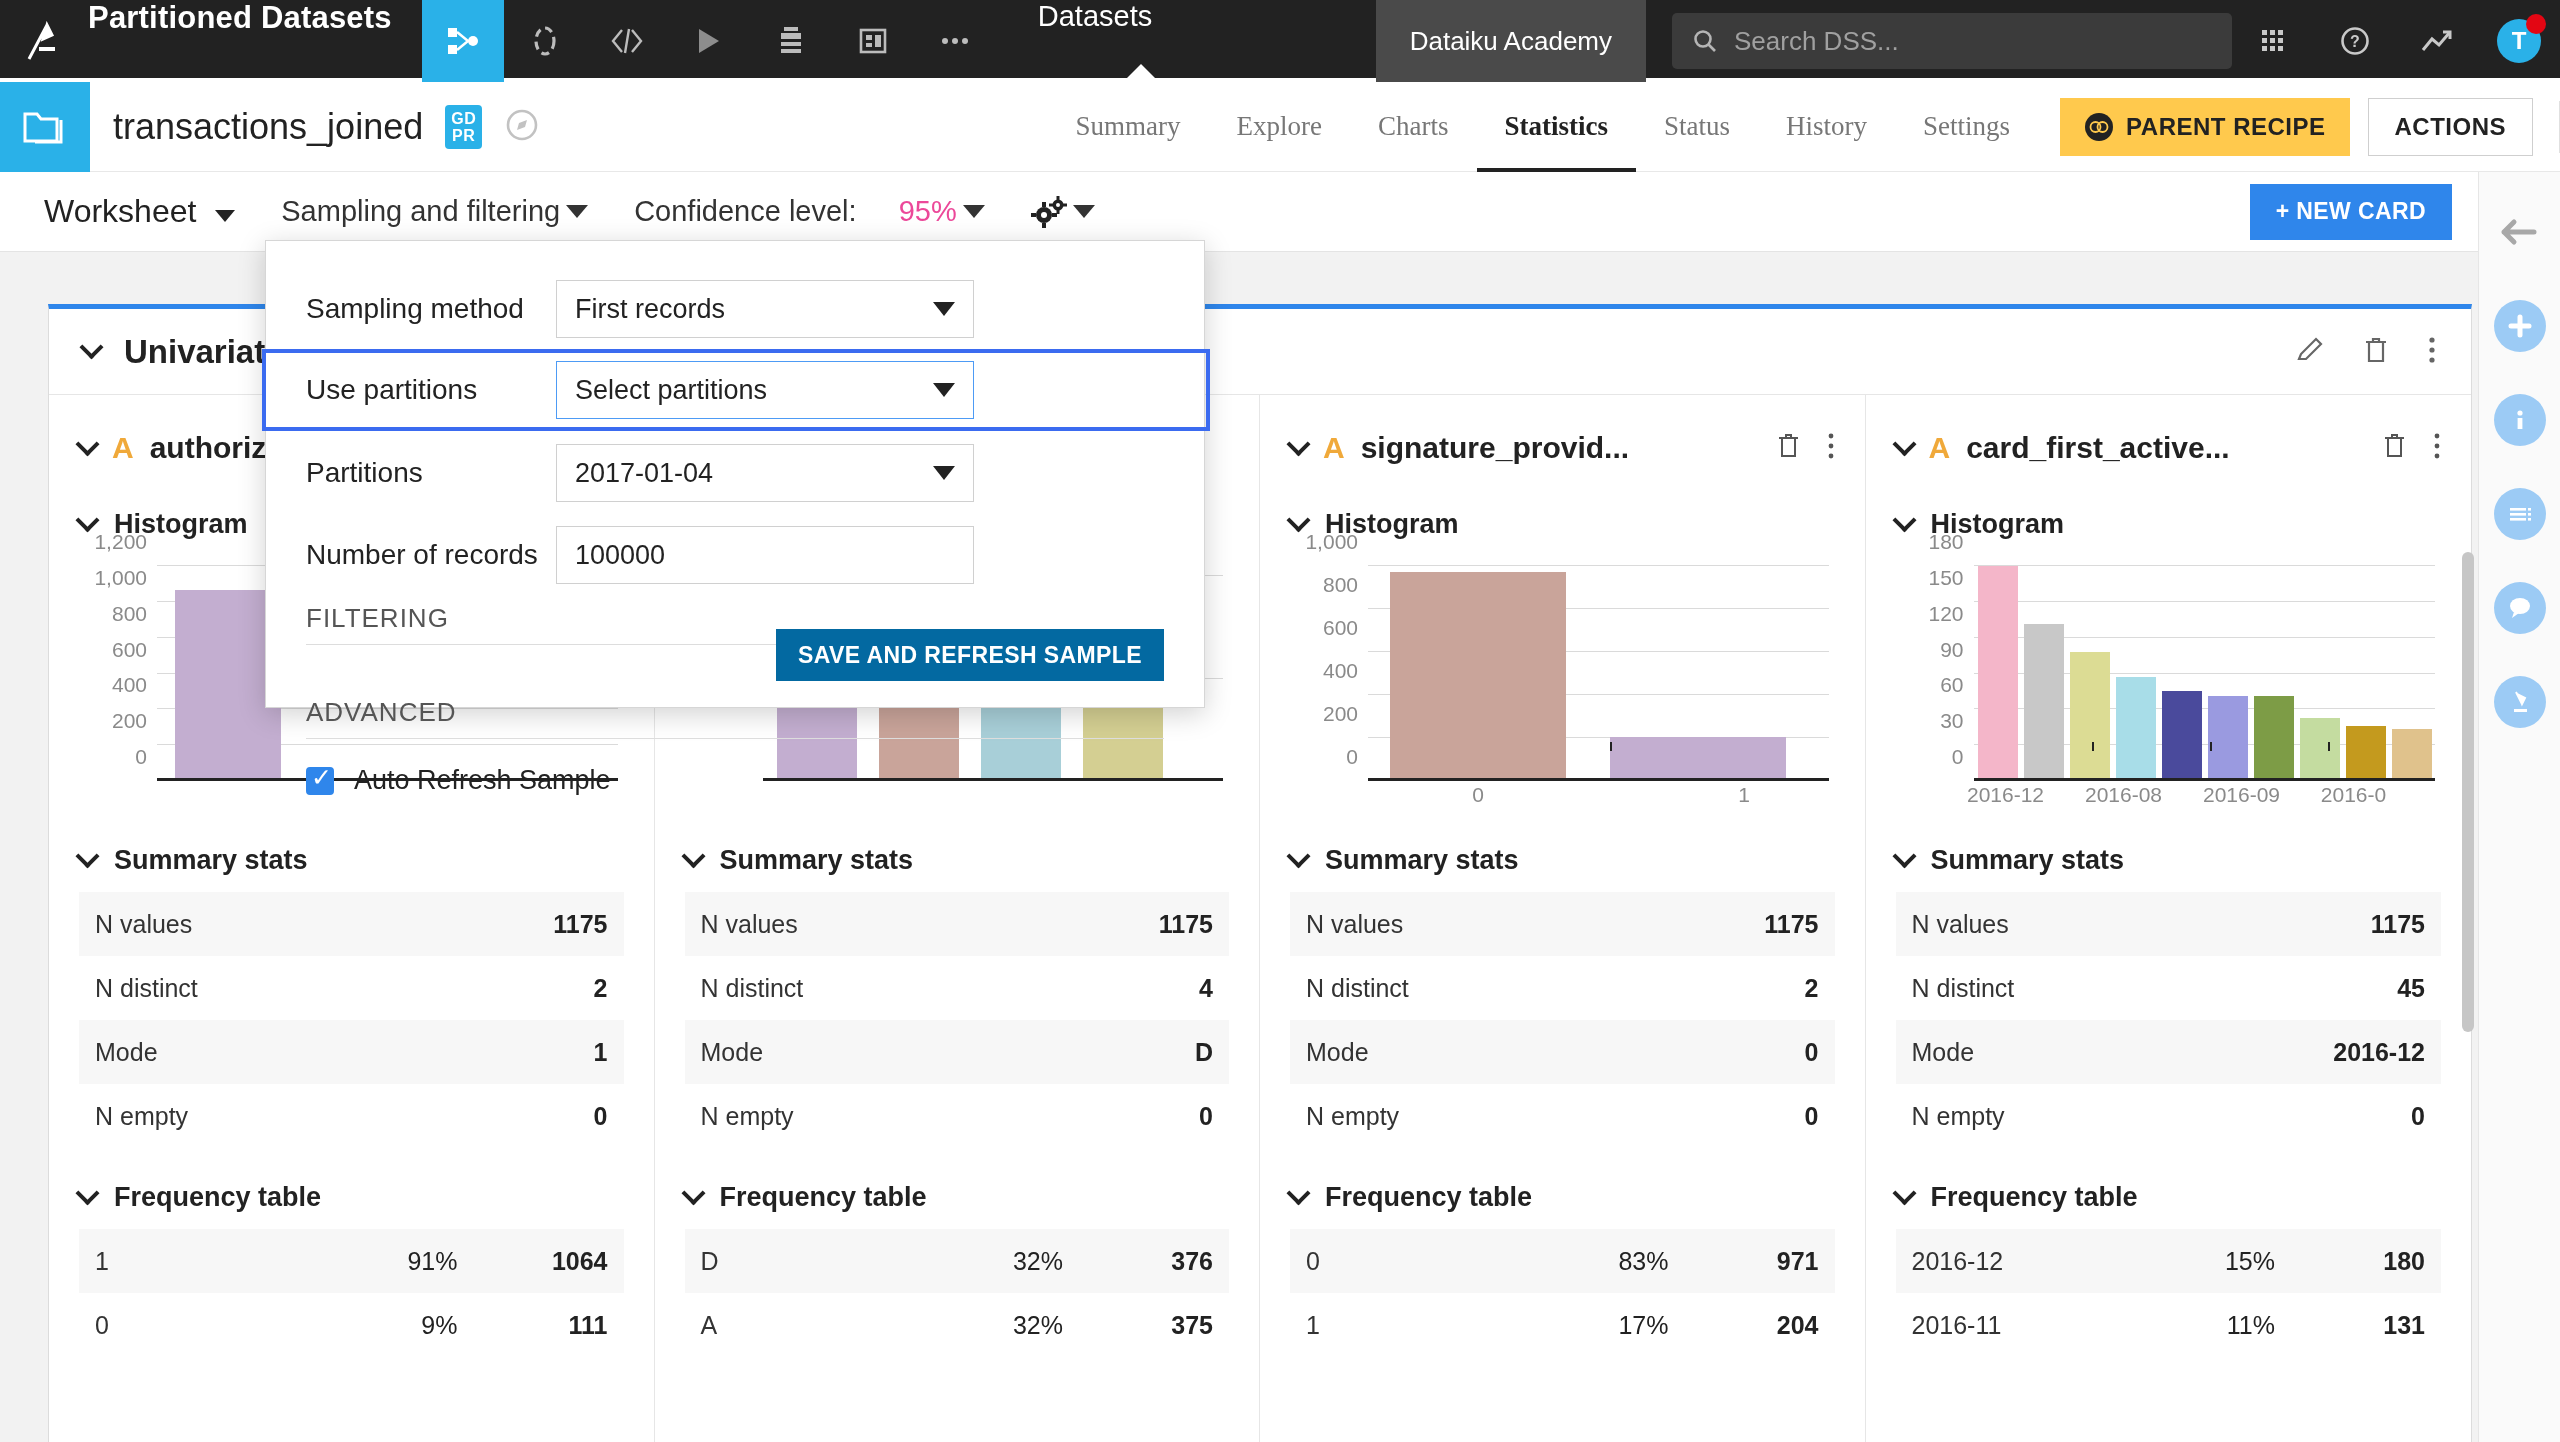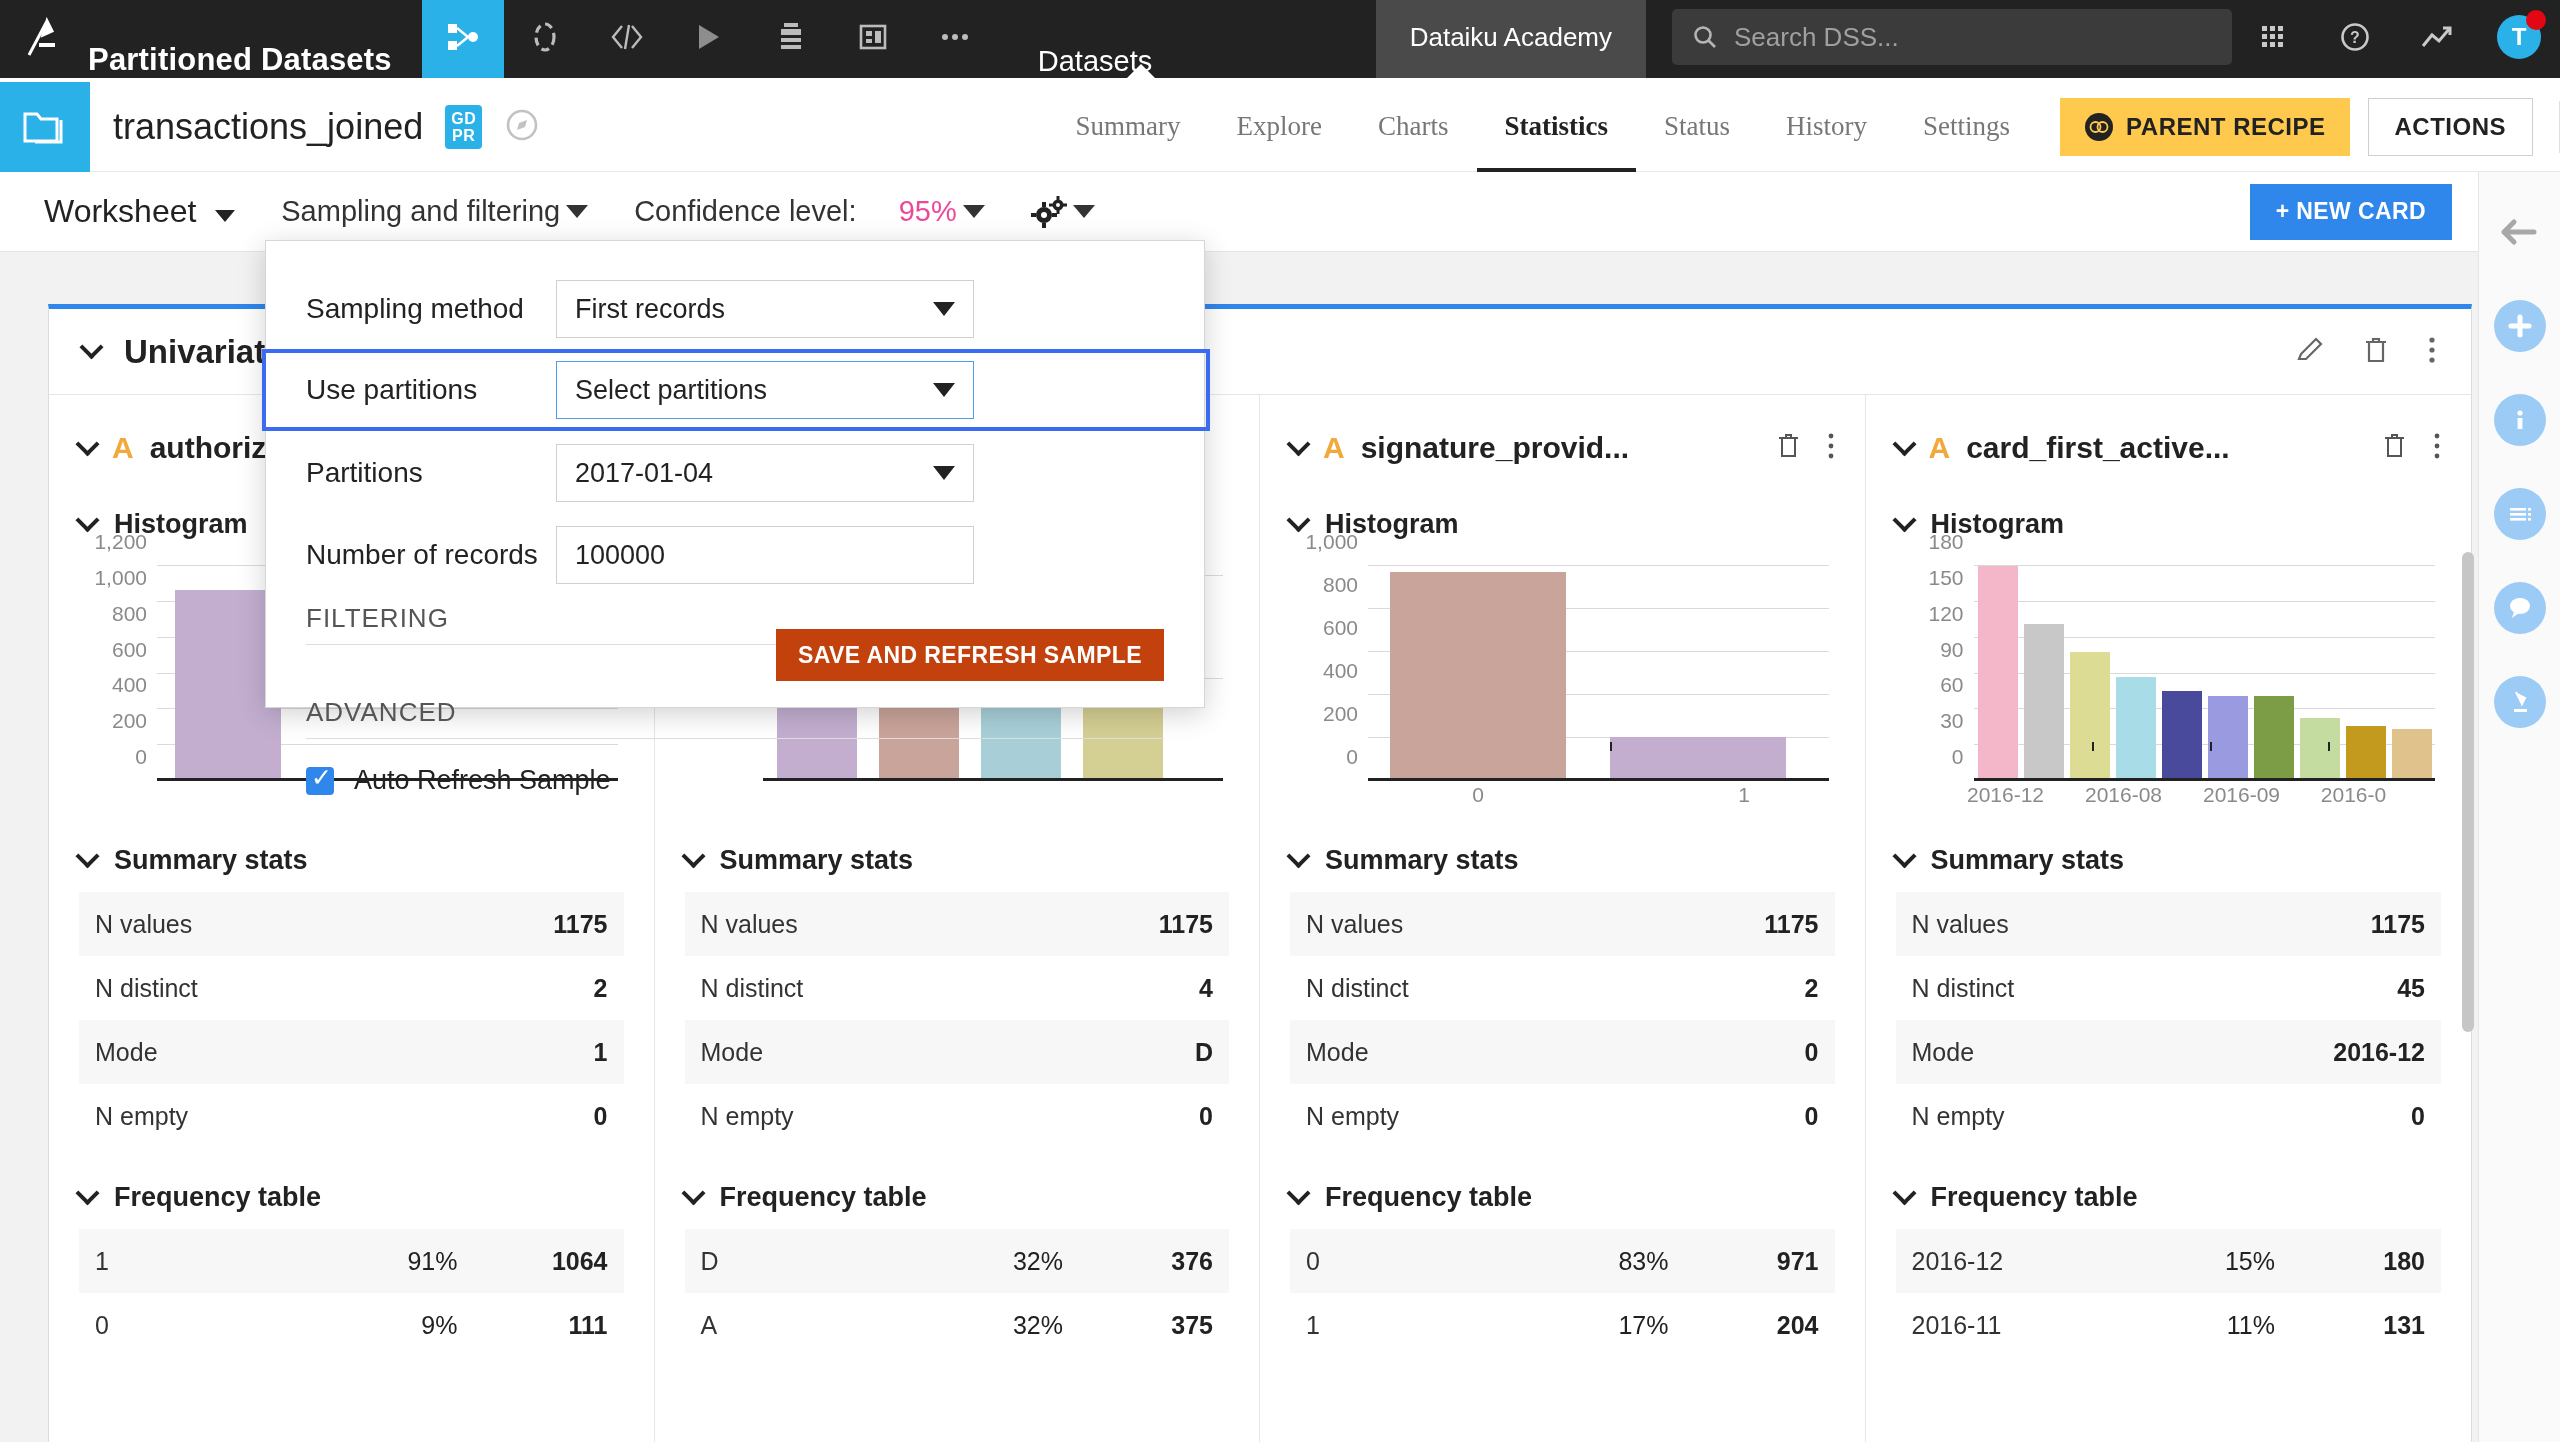--- a/index.html
+++ b/index.html
@@ -6,21 +6,21 @@
   html, body {
     width: 2560px; height: 1442px;
     font-family: "Liberation Sans", sans-serif;
     background: #fff; overflow: hidden;
   }
   .app { position: relative; width: 2560px; height: 1442px; }
 
   
   .topbar {
     position: absolute; top: 0; left: 0; width: 2560px; height: 78px;
-    background: #222222; display: flex; align-items: flex-end;
+    background: #222222; display: flex; align-items: flex-start;
   }
   .logo-cell {
     width: 82px; height: 82px; display: flex; align-items: center; justify-content: center;
   }
   .project-title {
     color: #ffffff; font-size: 31px; font-weight: 600; letter-spacing: .2px;
     margin-left: 6px; white-space: nowrap;
   }
   .tb-icon {
     width: 82px; height: 82px; display: flex; align-items: center; justify-content: center;
@@ -212,21 +212,21 @@
   }
   .ckrow { display: flex; align-items: center; gap: 20px; margin-top: 26px; font-size: 27px; color: #222; }
   .cbox { width: 28px; height: 28px; border: 2px solid #777; border-radius: 4px; background: #fff; }
   .cbox.on {
     background: #2f86eb; border-color: #2f86eb; color: #fff; position: relative;
   }
   .cbox.on::after {
     content: "✓"; position: absolute; left: 3px; top: -6px; font-size: 25px; line-height: 28px; color: #fff;
   }
   .btn-save {
-    position: absolute; right: 40px; bottom: 26px; background: #c2410c; color: #fff;
+    position: absolute; right: 40px; bottom: 26px; background: #0369a1; color: #fff;
     font-size: 23px; font-weight: 700; letter-spacing: .4px; height: 52px;
     display: flex; align-items: center; padding: 0 22px; white-space: nowrap;
   }
 
   
   .rightrail {
     position: absolute; top: 172px; right: 0; width: 82px; height: 1270px;
     background: #fafafa; border-left: 1px solid #e6e6e6; padding-top: 34px;
     display: flex; flex-direction: column; align-items: center; gap: 42px; z-index: 40;
   }

